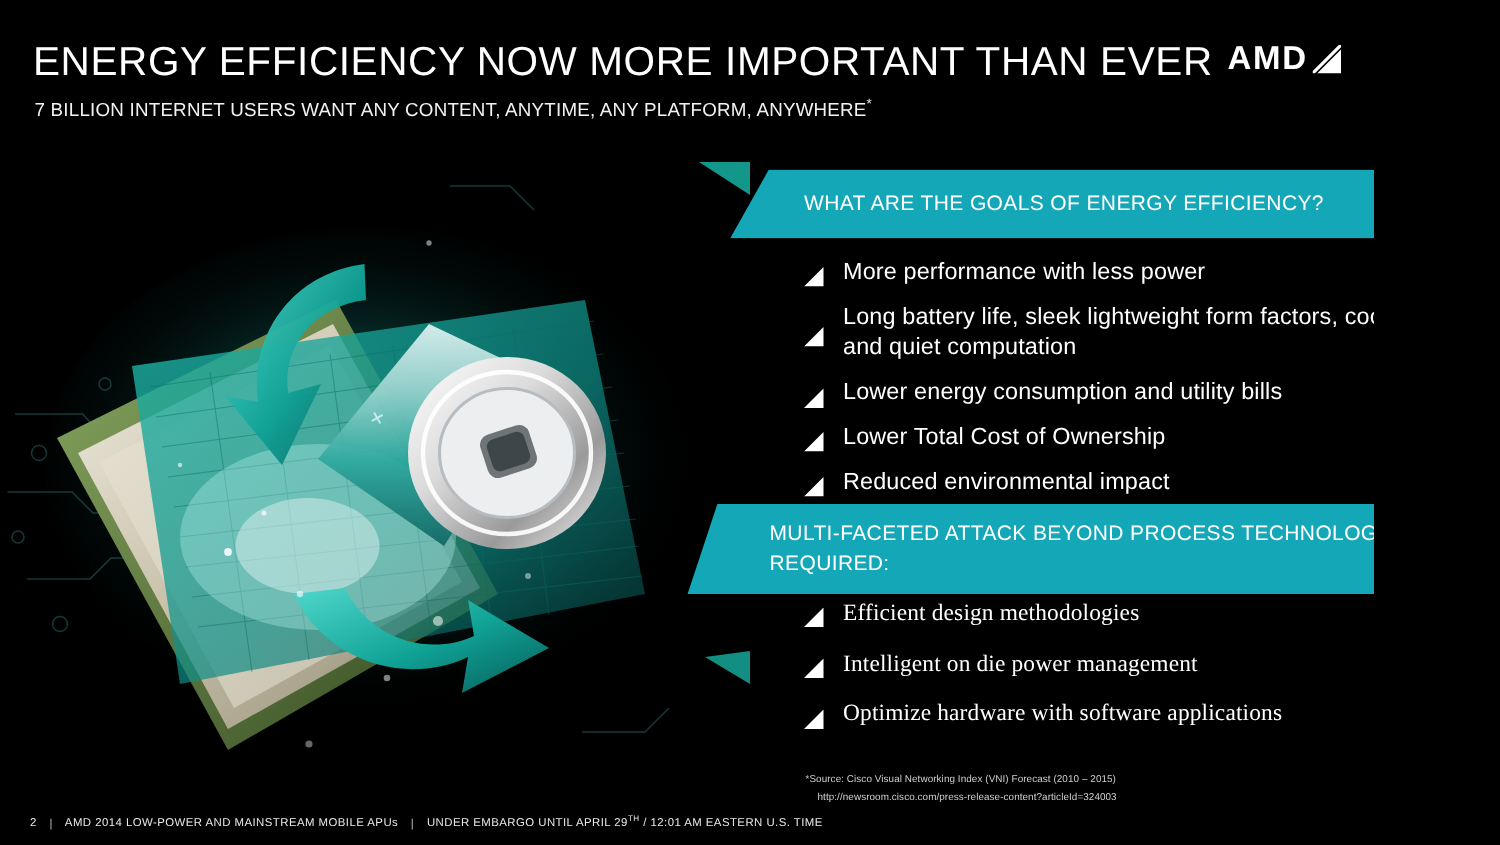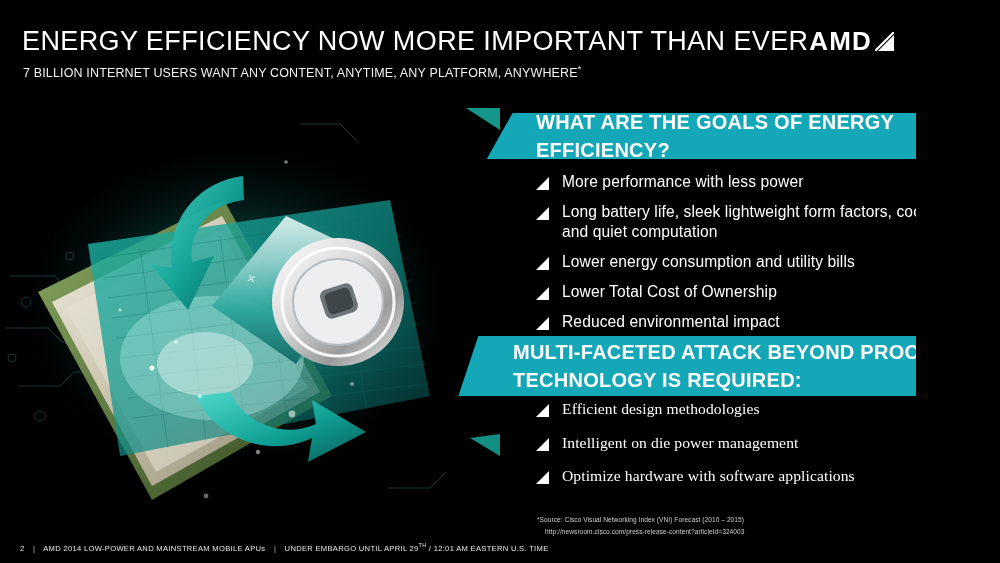--- a/index.html
+++ b/index.html
@@ -9,42 +9,42 @@
 
   
   .title{position:absolute;left:22px;top:26px;font-size:27px;letter-spacing:.4px;
          font-weight:400;color:#fff;white-space:nowrap;}
   .subtitle{position:absolute;left:23px;top:64px;font-size:12.5px;letter-spacing:.15px;
             font-weight:400;color:#f2f2f2;white-space:nowrap;}
   .subtitle .star{font-size:9px;vertical-align:super;}
 
   
   .logo{position:absolute;right:22px;top:28px;display:flex;align-items:center;gap:3px;}
-  .logo-text{font-size:26px;font-weight:700;letter-spacing:1.2px;color:#fff;line-height:1;}
+  .logo-text{font-size:22px;font-weight:700;letter-spacing:1.2px;color:#fff;line-height:1;}
   .logo-mark{width:19px;height:19px;display:block;}
 
   
   .art{position:absolute;left:0px;top:96px;width:500px;height:440px;overflow:hidden;}
   .art svg{display:block;}
 
   
   .banner{position:absolute;color:#fff;display:flex;align-items:center;}
   .banner .bshape{position:absolute;inset:0;background:#14a7b8;
      clip-path:polygon(4.6% 100%, 9.4% 0%, 100% 0%, 95.4% 100%);}
-  .banner .btext{position:relative;padding-left:74px;font-size:20px;
-     letter-spacing:.25px;line-height:1.42;font-weight:700;}
+  .banner .btext{position:relative;padding-left:74px;font-size:14px;
+     letter-spacing:.25px;line-height:1.42;font-weight:400;}
   #banner-goals{left:462px;top:113px;width:538px;height:46px;}
   #banner-attack{left:439px;top:336px;width:538px;height:60px;}
   #banner-attack .bshape{clip-path:polygon(3.6% 100%, 7.3% 0%, 100% 0%, 96.4% 100%);}
 
   
   .bullets{position:absolute;left:536px;width:420px;}
   #bullets-goals{top:172px;}
   #bullets-attack{top:399px;}
-  .bullet{display:flex;align-items:flex-start;margin-bottom:9px;}
+  .bullet{display:flex;align-items:center;margin-bottom:9px;}
   #bullets-attack .bullet{margin-bottom:13px;font-family:Liberation Serif, serif;}
   .bullet .tri{flex:0 0 auto;width:14px;height:13px;margin-top:5px;margin-right:12px;}
   .bullet .btxt{font-size:15.6px;line-height:1.33;color:#fff;letter-spacing:.1px;}
 
   
   .source{position:absolute;left:537px;top:514px;font-size:6.6px;line-height:1.75;
           color:#cfcfcf;letter-spacing:.05px;}
   .source .l2{padding-left:8px;display:block;}
 
   

